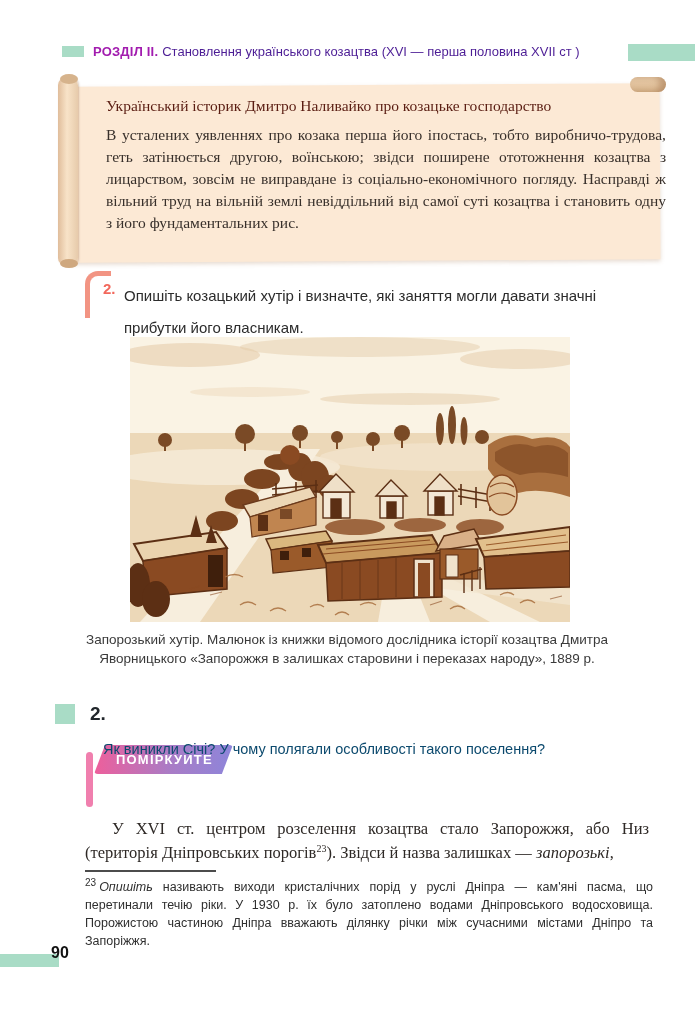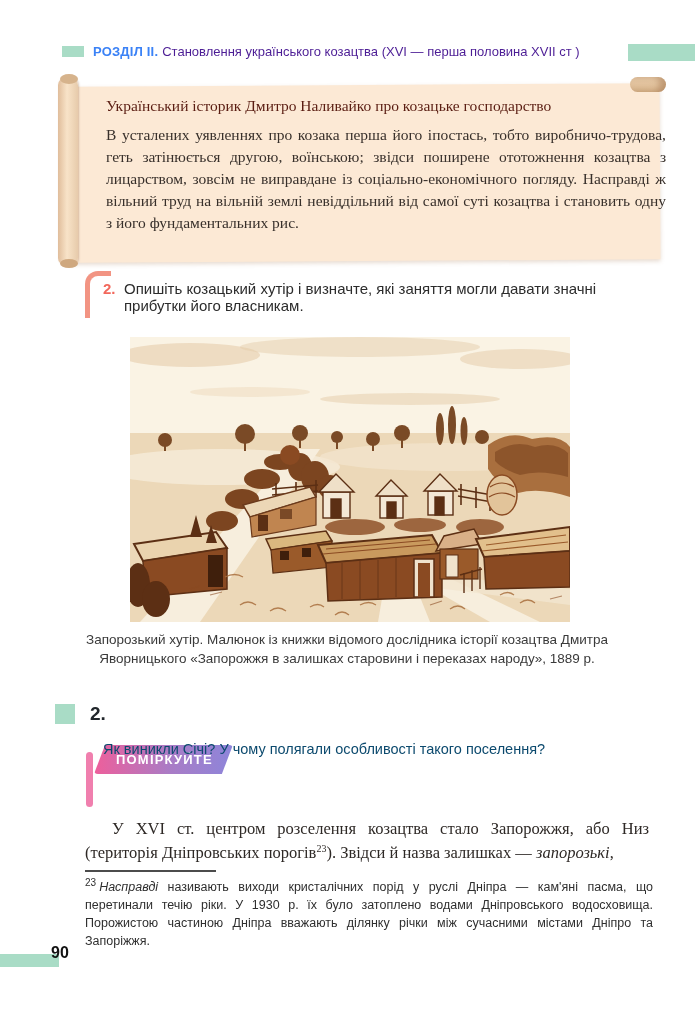--- a/index.html
+++ b/index.html
@@ -2,21 +2,21 @@
 <html lang="uk"><head>
 <meta charset="utf-8">
 <style>
   * { margin:0; padding:0; box-sizing:border-box; }
   body { background:#ffffff; font-family:"Liberation Sans", sans-serif; }
   .page { position:relative; width:695px; height:1018px; background:#ffffff; overflow:hidden; }
 
   
   .runhead { position:absolute; left:62px; top:44px; display:flex; align-items:center; }
   .runhead .sq { width:22px; height:11px; background:#a9dcc6; margin-right:9px; }
-  .runhead .lbl { font-size:13px; font-weight:bold; color:#3b82f6; letter-spacing:.2px; }
+  .runhead .lbl { font-size:13px; font-weight:bold; color:#a21caf; letter-spacing:.2px; }
   .runhead .ttl { font-size:13px; color:#4c1d95; margin-left:4px; }
   .runhead-bar { position:absolute; left:628px; top:44px; width:67px; height:17px; background:#a9dcc6; }
 
   
   .quote-box { position:absolute; left:58px; top:78px; width:610px; height:187px; }
   .parch { position:absolute; left:12px; top:7px; right:8px; bottom:4px;
            background:#fce9d5; transform:rotate(-0.35deg);
            box-shadow:0 2px 4px rgba(160,110,70,.25); }
   .roll-left { position:absolute; left:0; top:0; width:20px; height:100%;
            background:linear-gradient(90deg,#dcb astray 0) ; }
@@ -35,21 +35,21 @@
   .quote-body { position:absolute; left:48px; top:46px; width:560px;
            font-family:"Liberation Serif", serif; font-size:15.5px; line-height:22px;
            color:#38302b; text-align:justify; }
 
   
   .q2-bracket { position:absolute; left:85px; top:271px; width:26px; height:47px;
            border-left:5px solid #f29483; border-top:5px solid #f29483;
            border-top-left-radius:13px; }
   .q2-num { position:absolute; left:103px; top:280px; font-size:15px; font-weight:bold; color:#f2685c; }
   .q2-text { position:absolute; left:124px; top:280px; width:512px;
-           font-size:15px; line-height:17px; color:#2c2c2c; }
+           font-size:15px; line-height:32px; color:#2c2c2c; }
 
   
   .figure { position:absolute; left:130px; top:337px; width:440px; height:285px; }
   .figure svg { display:block; width:100%; height:100%; }
   .caption { position:absolute; left:47px; top:630px; width:600px; text-align:center;
            font-size:13.5px; line-height:19px; color:#3a3a3a; }
 
   
   .sect { position:absolute; left:55px; top:703px; display:flex; align-items:center; }
   .sect .sq { width:20px; height:20px; background:#a9dcc6; margin-right:15px; }
@@ -264,18 +264,18 @@
     <span class="num">2.</span>
   </div>
 
   <div class="think-strip"></div>
   <div class="badge">ПОМІРКУЙТЕ</div>
   <div class="think-q">Як виникли Січі? У чому полягали особливості такого поселення?</div>
 
   <p class="para"><span>У XVI ст. центром розселення козацтва стало Запорожжя, або Низ (територія Дніпровських порогів</span><sup>23</sup><span>). Звідси й назва залишках — </span><span class="em">запорозькі</span><span>,</span></p>
 
   <div class="fnote-rule"></div>
-  <p class="fnote"><sup>23</sup><span class="term">Насправді </span><span>називають виходи кристалічних порід у руслі Дніпра — кам'яні пасма, що перетинали течію ріки. У 1930 р. їх було затоплено водами Дніпровського водосховища. Порожистою частиною Дніпра вважають ділянку річки між сучасними містами Дніпро та Запоріжжя.</span></p>
+  <p class="fnote"><sup>23</sup><span class="term">Опишіть </span><span>називають виходи кристалічних порід у руслі Дніпра — кам'яні пасма, що перетинали течію ріки. У 1930 р. їх було затоплено водами Дніпровського водосховища. Порожистою частиною Дніпра вважають ділянку річки між сучасними містами Дніпро та Запоріжжя.</span></p>
 
   <div class="folio-bar"></div>
   <div class="folio">90</div>
 
 </div>
 
 </body></html>

